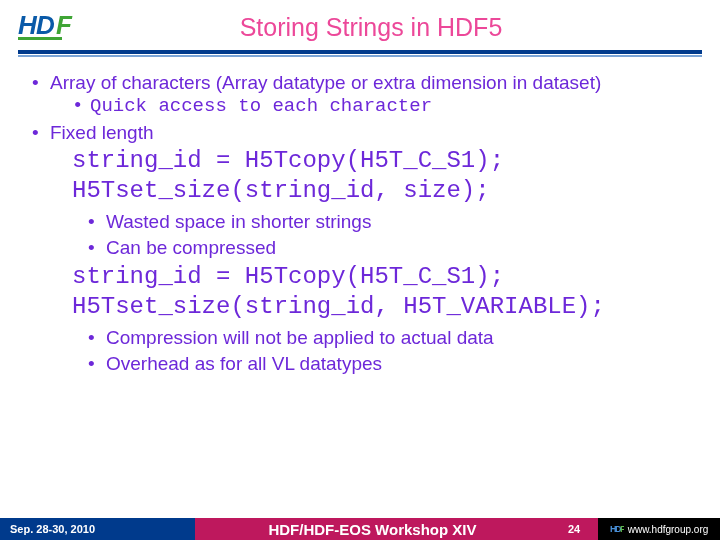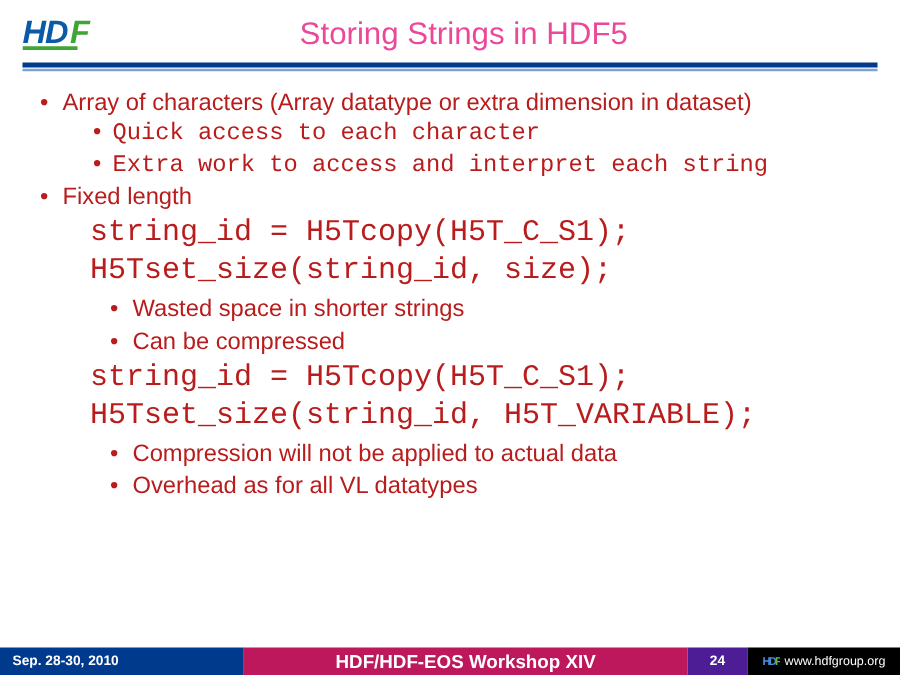--- a/index.html
+++ b/index.html
@@ -31,21 +31,21 @@
   }
   .hr-area {
     padding: 6px 18px 0 18px;
   }
   .hr1 { height: 4px; background: #003a8c; }
   .hr2 { height: 2px; background: #7aa4d6; margin-top: 1px; }
   .content {
     padding: 14px 28px 0 28px;
     font-size: 19px;
     line-height: 1.25;
-    color: #b91c1c;
+    color: #6d28d9;
   }
   ul { list-style: none; }
   .b1 { padding-left: 4px; }
   .b1 > li { position: relative; padding-left: 18px; margin-bottom: 2px; }
   .b1 > li::before { content: "•"; position: absolute; left: 0; }
   .b2 { padding-left: 22px; }
   .b2 > li { position: relative; padding-left: 18px; margin-bottom: 2px; font-family: Liberation Mono, monospace; }
   .b2 > li::before { content: "•"; position: absolute; left: 0; }
   .codeblock {
     font-family: Liberation Mono, monospace;
@@ -81,21 +81,21 @@
     color: #fff;
     font-size: 15px;
     font-weight: bold;
     height: 100%;
     display: flex;
     align-items: center;
     justify-content: center;
     flex: 1;
   }
   .foot-num {
-    background: #4c1d95;
+    background: #be185d;
     color: #fff;
     font-size: 11px;
     font-weight: bold;
     height: 100%;
     display: flex;
     align-items: center;
     justify-content: center;
     width: 48px;
   }
   .foot-right {
@@ -130,21 +130,20 @@
   <div class="hr1"></div>
   <div class="hr2"></div>
 </div>
 
 <div class="content">
   <ul class="b1">
     <li>
       <span>Array of characters (Array datatype or extra dimension in dataset)</span>
       <ul class="b2">
         <li>Quick access to each character</li>
-        <li>Extra work to access and interpret each string</li>
       </ul>
     </li>
     <li>Fixed length</li>
   </ul>
   <div class="codeblock">string_id = H5Tcopy(H5T_C_S1);
 H5Tset_size(string_id, size);</div>
   <ul class="b1" style="padding-left:60px;">
     <li>Wasted space in shorter strings</li>
     <li>Can be compressed</li>
   </ul>

